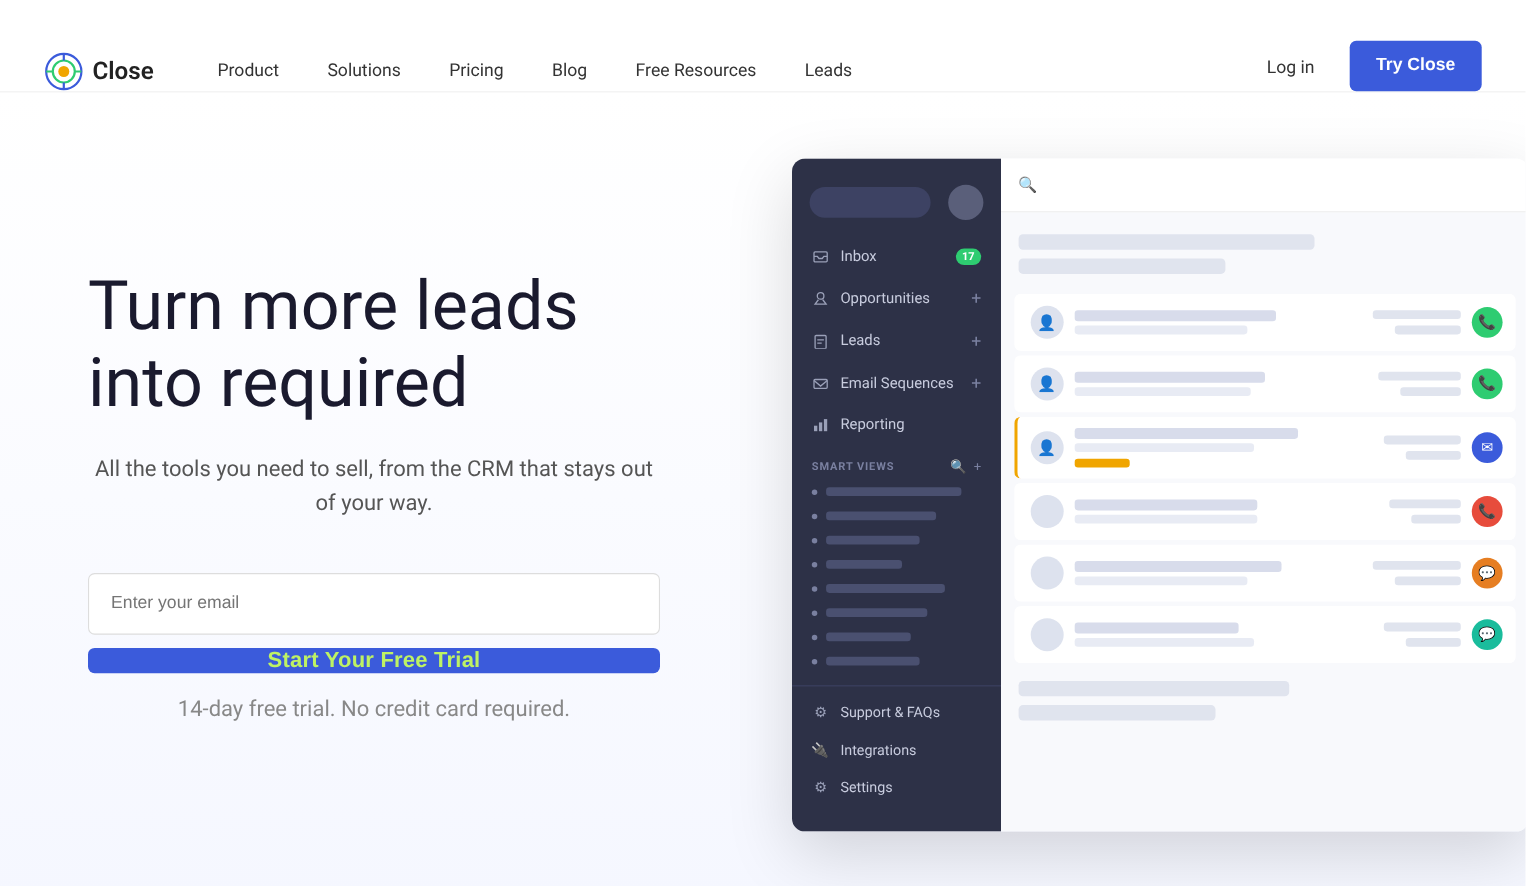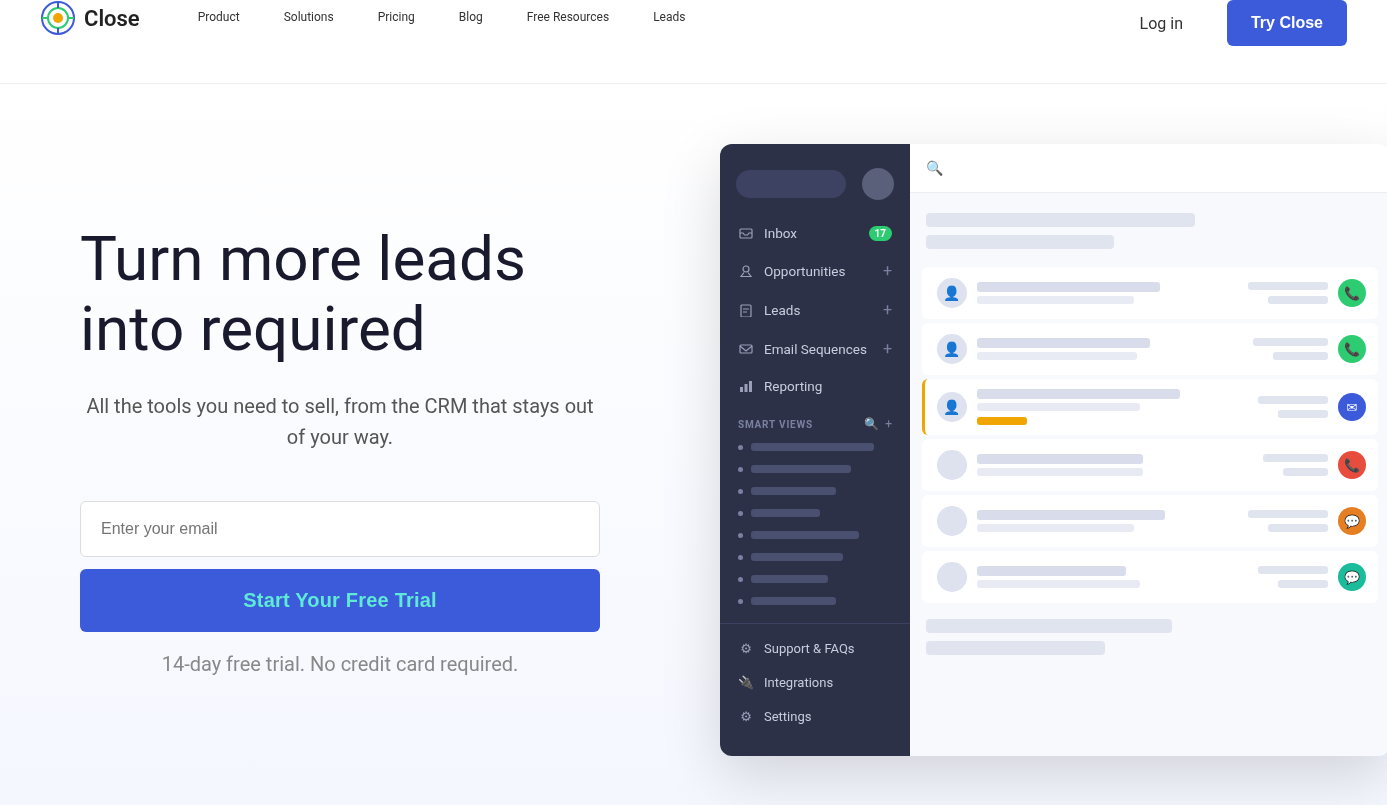--- a/index.html
+++ b/index.html
@@ -1,21 +1,21 @@
 <!DOCTYPE html>
 <html><head>
   <meta charset="utf-8">
   <style>
     * { margin: 0; padding: 0; box-sizing: border-box; }
     body { font-family: -apple-system, BlinkMacSystemFont, 'Segoe UI', Roboto, sans-serif; background: #fff; overflow-x: hidden; }
 
     
     .header {
       display: flex;
-      align-items: flex-start;
+      align-items: flex-end;
       padding: 0 40px;
       height: 84px;
       background: #fff;
       border-bottom: 1px solid #f0f0f0;
       position: relative;
       z-index: 10;
     }
     .logo-area {
       display: flex;
       align-items: center;
@@ -33,29 +33,29 @@
       color: #222;
     }
     .nav {
       display: flex;
       align-items: center;
       gap: 8px;
       flex: 1;
     }
     .nav-item {
       padding: 10px 18px;
-      font-size: 12px;
+      font-size: 16px;
       color: #333;
       cursor: pointer;
       font-weight: 400;
     }
     .header-actions {
       display: flex;
       align-items: center;
-      gap: 28px;
+      gap: 16px;
     }
     .login-btn {
       font-size: 16px;
       color: #333;
       cursor: pointer;
       padding: 8px 16px;
     }
     .try-btn {
       background: #3b5bdb;
       color: #fff;
@@ -122,24 +122,23 @@
       display: flex;
       align-items: flex-start;
       gap: 10px;
       font-size: 12px;
       color: #666;
     }
     .checkbox-row input { margin-top: 2px; cursor: pointer; }
 
     .trial-btn {
       background: #3b5bdb;
-      color: #5eead4;
+      color: #bef264;
       border: none;
       border-radius: 6px;
-      padding: 20px;
       font-size: 20px;
       font-weight: 700;
       cursor: pointer;
       width: 100%;
       letter-spacing: 0.2px;
     }
 
     .trial-note {
       text-align: center;
       font-size: 20px;

